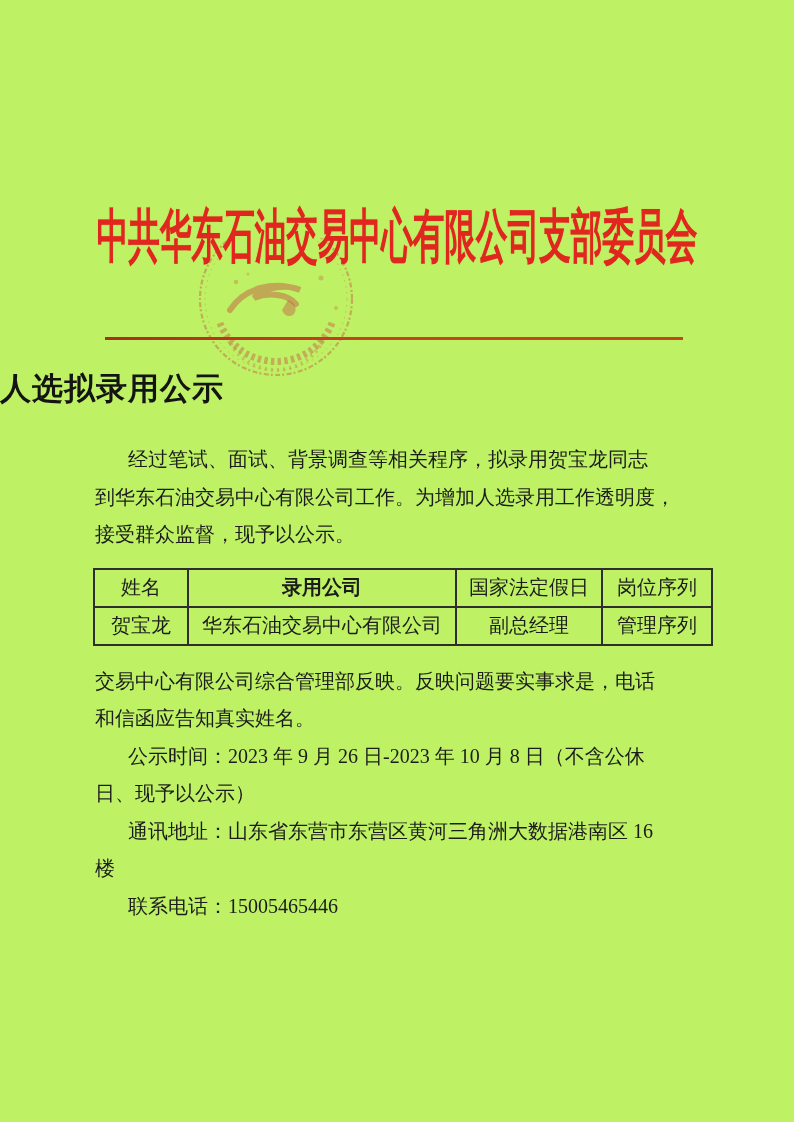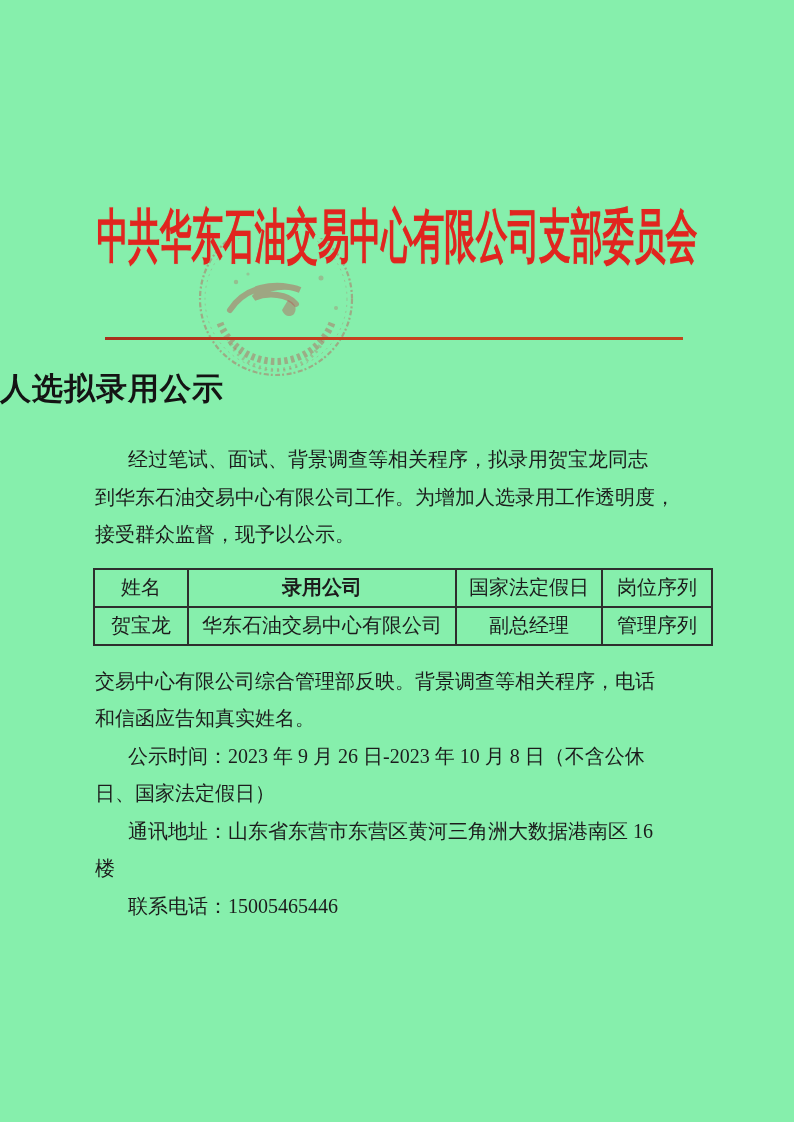--- a/index.html
+++ b/index.html
@@ -1,20 +1,20 @@
 <!DOCTYPE html>
 <html><head>
 <meta charset="utf-8">
 <style>
   html,body{margin:0;padding:0;background:#8a8a8a;}
   .page{
     position:relative;
     width:794px;height:1122px;
     margin:0 auto;
-    background:#86efac;
+    background:#bef264;
     overflow:hidden;
     font-family:"Liberation Serif","DejaVu Serif",serif;
     color:#1c1c1c;
   }
   
   .org-header{
     position:absolute;top:204px;left:0;width:100%;
     display:flex;justify-content:center;
     z-index:3;
   }
@@ -131,25 +131,25 @@
       </tr>
       <tr>
         <td>贺宝龙</td>
         <td>华东石油交易中心有限公司</td>
         <td>副总经理</td>
         <td>管理序列</td>
       </tr>
     </tbody>
       </table>
 
-    <div class="line">交易中心有限公司综合管理部反映。背景调查等相关程序，电话</div>
+    <div class="line">交易中心有限公司综合管理部反映。反映问题要实事求是，电话</div>
     <div class="line">和信函应告知真实姓名。</div>
 
     <div class="line indent">公示时间：2023 年 9 月 26 日-2023 年 10 月 8 日（不含公休</div>
-    <div class="line">日、国家法定假日）</div>
+    <div class="line">日、现予以公示）</div>
 
     <div class="line indent">通讯地址：山东省东营市东营区黄河三角洲大数据港南区 16</div>
     <div class="line">楼</div>
 
     <div class="line indent">联系电话：15005465446</div>
 
   </div>
 
 </div>
 

